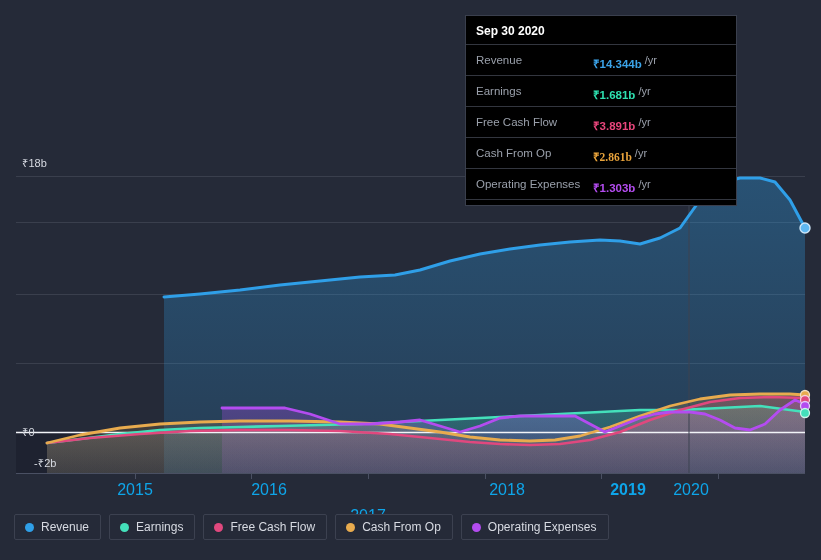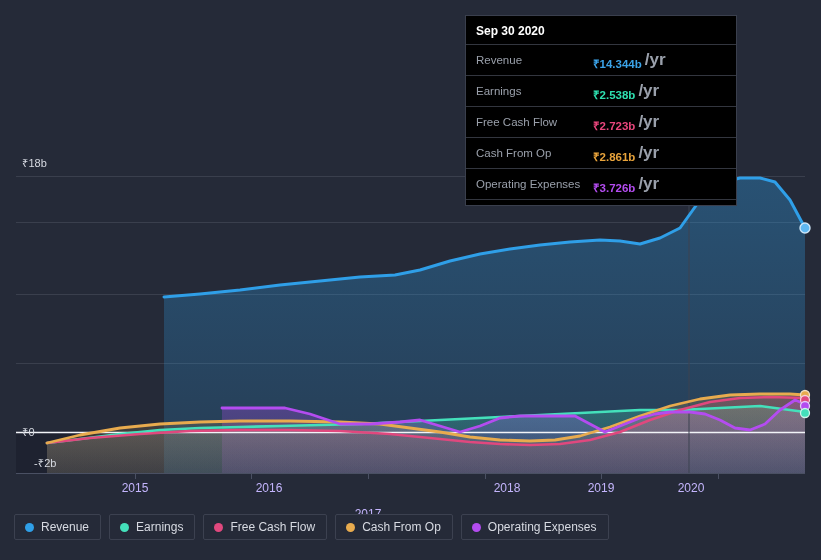--- a/index.html
+++ b/index.html
@@ -29,22 +29,22 @@
   
   .y-label {
     position: absolute;
     color: #d7dae2;
     font-size: 11px;
     letter-spacing: .1px;
     white-space: nowrap;
   }
   .x-label {
     position: absolute;
-    color: #c4b5fd;
-    font-size: 12px;
+    color: #0ea5e9;
+    font-size: 16px;
     transform: translateX(-50%);
     white-space: nowrap;
   }
 
   
   #tooltip {
     position: absolute;
     left: 465px; top: 15px;
     width: 272px;
     background: #000000;
@@ -73,22 +73,22 @@
     flex: none;
   }
   .tt-value {
     font-size: 11.5px;
     font-weight: bold;
     white-space: nowrap;
     margin-top: 8px;
   }
   .tt-unit {
     color: #9aa0ab;
-    font-size: 17px;
-    font-weight: bold;
+    font-size: 11px;
+    font-weight: normal;
     margin-left: 3px;
   }
   .tt-margin-num { color: #ffffff; font-size: 11.5px; font-weight: bold; }
 
   
   #legend {
     position: absolute;
     left: 14px; top: 514px;
     display: flex;
     gap: 8px;
@@ -228,55 +228,55 @@
     </svg>
 
     <div class="y-label" style="left:22px; top:155px;">₹18b</div>
     <div class="y-label" style="left:22px; top:424px;">₹0</div>
     <div class="y-label" style="left:34px; top:455px;">-₹2b</div>
 
     <div class="x-label" style="left:135px; top:481px;">2015</div>
     <div class="x-label" style="left:269px; top:481px;">2016</div>
     <div class="x-label" style="left:368px; top:507px;">2017</div>
     <div class="x-label" style="left:507px; top:481px;">2018</div>
-    <div class="x-label" style="left:601px; top:481px;">2019</div>
+    <div class="x-label" style="left:628px; top:481px;font-weight:bold;">2019</div>
     <div class="x-label" style="left:691px; top:481px;">2020</div>
   </div>
 
   <div id="tooltip">
     <div class="tt-title">Sep 30 2020</div>
 
     <div class="tt-row">
       <span class="tt-label">Revenue</span>
       <span class="tt-value" style="color:#3ba3e8;">₹14.344b</span>
       <span class="tt-unit">/yr</span>
     </div>
 
     <div class="tt-row">
       <span class="tt-label">Earnings</span>
-      <span class="tt-value" style="color:#2ee0b0;">₹2.538b</span>
+      <span class="tt-value" style="color:#2ee0b0;">₹1.681b</span>
       <span class="tt-unit">/yr</span>
     </div>
 
 
     <div class="tt-row">
       <span class="tt-label">Free Cash Flow</span>
-      <span class="tt-value" style="color:#e8467c;">₹2.723b</span>
+      <span class="tt-value" style="color:#e8467c;">₹3.891b</span>
       <span class="tt-unit">/yr</span>
     </div>
 
     <div class="tt-row">
       <span class="tt-label">Cash From Op</span>
-      <span class="tt-value" style="color:#e8a33b;">₹2.861b</span>
+      <span class="tt-value" style="color:#e8a33b;font-family:Liberation Serif, serif;">₹2.861b</span>
       <span class="tt-unit">/yr</span>
     </div>
 
     <div class="tt-row">
       <span class="tt-label">Operating Expenses</span>
-      <span class="tt-value" style="color:#b44cf0;">₹3.726b</span>
+      <span class="tt-value" style="color:#b44cf0;">₹1.303b</span>
       <span class="tt-unit">/yr</span>
     </div>
 
     <div style="border-top:1px solid #33363f; height:5px;"></div>
   </div>
 
   <div id="legend">
     <div class="legend-item">
       <span class="legend-dot" style="background:#2f9fe8;"></span>
       <span class="legend-label">Revenue</span>

